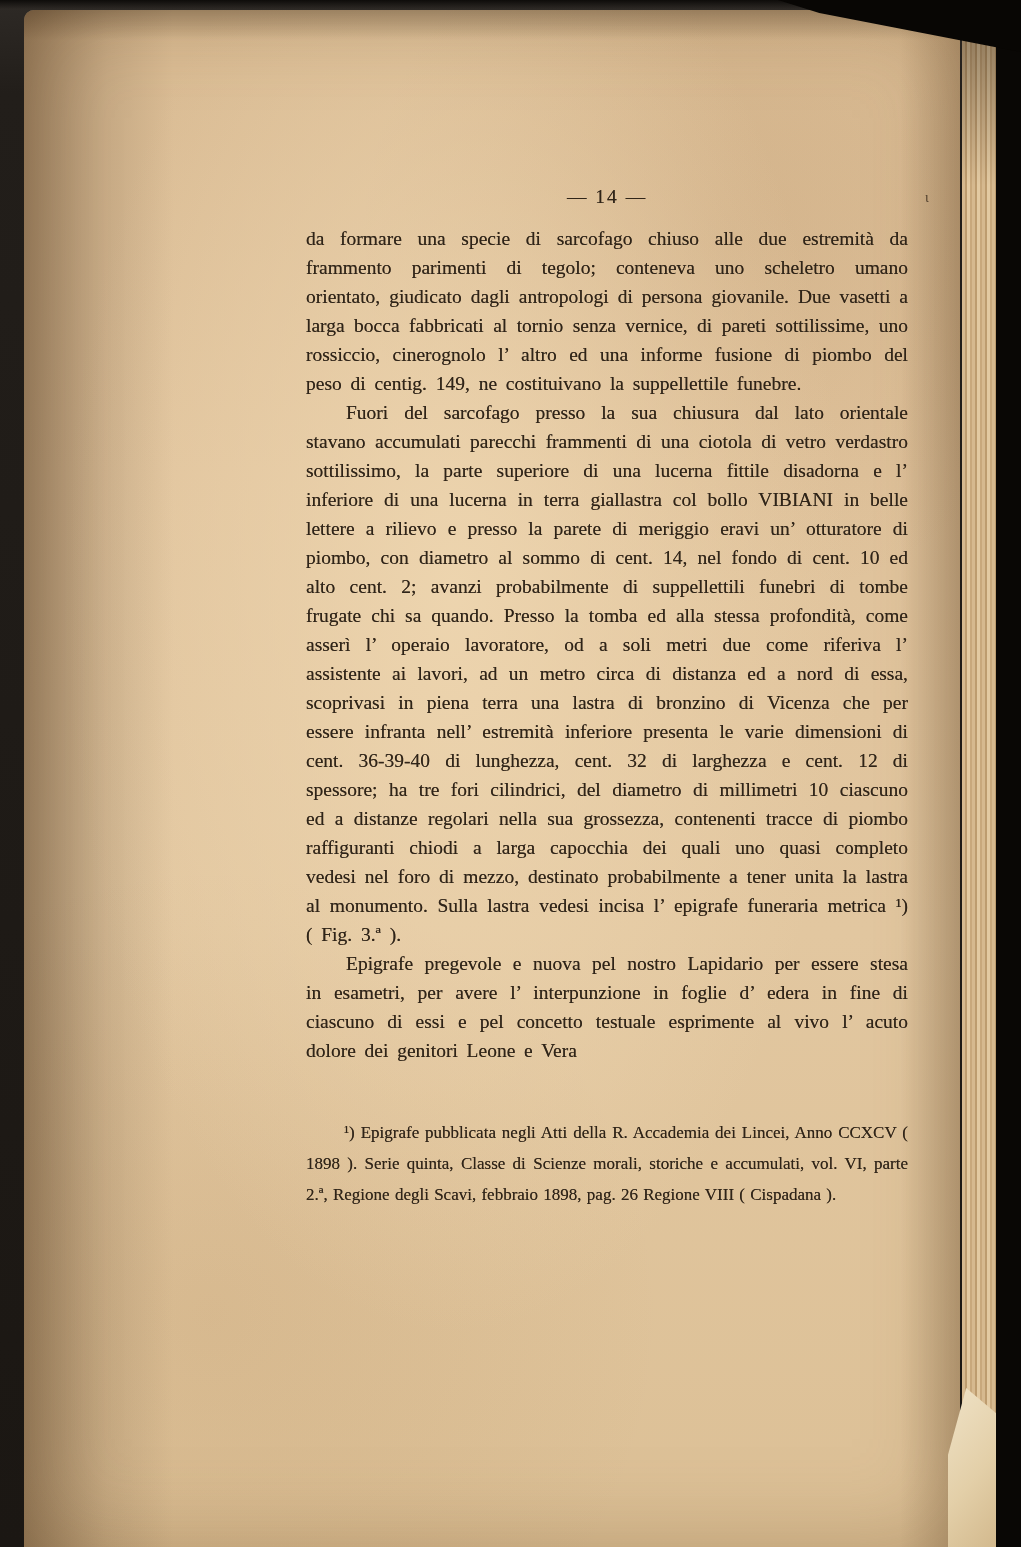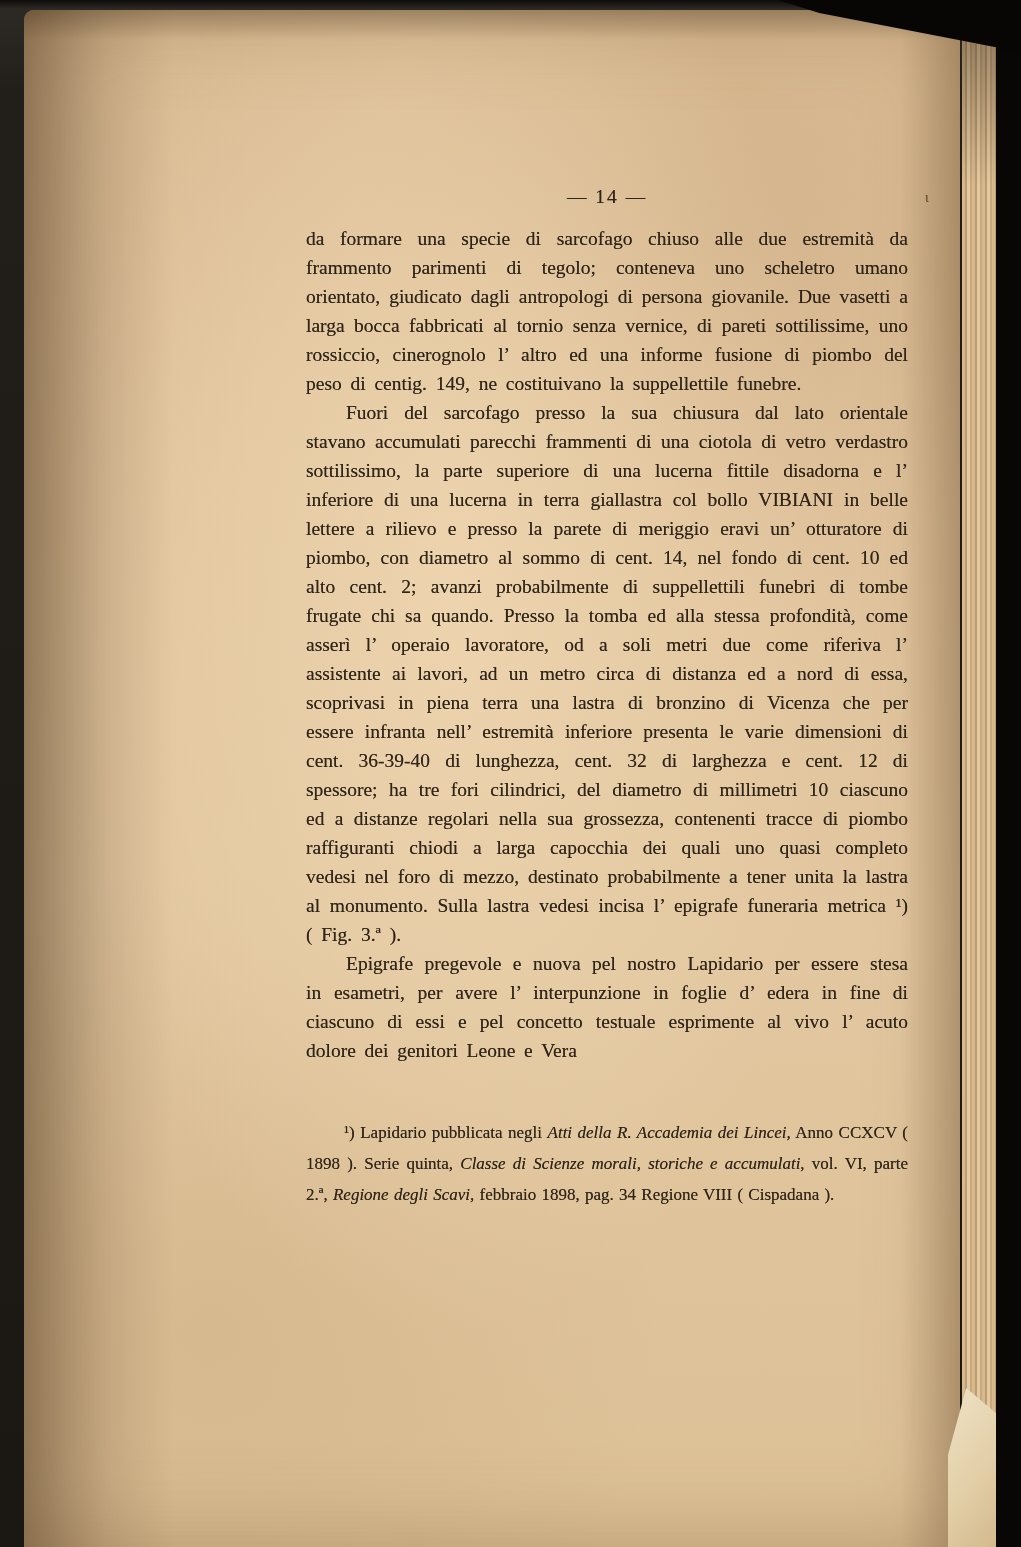--- a/index.html
+++ b/index.html
@@ -109,21 +109,21 @@
     word-spacing: 0.20em;
   }
   .para.no-indent { text-indent: 0; }
   .footnote {
     margin-top: 52px;
     font-size: 17px;
     line-height: 31px;
     text-indent: 38px;
     word-spacing: 0.06em;
   }
-  .it { font-style: italic; }
+  .it { }
   .stray-mark {
     position: absolute;
     left: 925px; top: 190px;
     font-family: "Liberation Serif", serif;
     font-size: 14px;
     color: rgba(60,45,30,0.85);
   }
 </style>
 </head>
 <body>
@@ -135,21 +135,21 @@
 
     <div class="text-block">
       <div class="page-number">— 14 —</div>
 
       <p class="para no-indent">da formare una specie di sarcofago chiuso alle due estremità da frammento parimenti di tegolo; conteneva uno scheletro umano orientato, giudicato dagli antropologi di persona giovanile. Due vasetti a larga bocca fabbricati al tornio senza vernice, di pareti sottilissime, uno rossiccio, cinerognolo l’ altro ed una informe fusione di piombo del peso di centig. 149, ne costituivano la suppellettile funebre.</p>
 
       <p class="para">Fuori del sarcofago presso la sua chiusura dal lato orientale stavano accumulati parecchi frammenti di una ciotola di vetro verdastro sottilissimo, la parte superiore di una lucerna fittile disadorna e l’ inferiore di una lucerna in terra giallastra col bollo VIBIANI in belle lettere a rilievo e presso la parete di meriggio eravi un’ otturatore di piombo, con diametro al sommo di cent. 14, nel fondo di cent. 10 ed alto cent. 2; avanzi probabilmente di suppellettili funebri di tombe frugate chi sa quando. Presso la tomba ed alla stessa profondità, come asserì l’ operaio lavoratore, od a soli metri due come riferiva l’ assistente ai lavori, ad un metro circa di distanza ed a nord di essa, scoprivasi in piena terra una lastra di bronzino di Vicenza che per essere infranta nell’ estremità inferiore presenta le varie dimensioni di cent. 36-39-40 di lunghezza, cent. 32 di larghezza e cent. 12 di spessore; ha tre fori cilindrici, del diametro di millimetri 10 ciascuno ed a distanze regolari nella sua grossezza, contenenti tracce di piombo raffiguranti chiodi a larga capocchia dei quali uno quasi completo vedesi nel foro di mezzo, destinato probabilmente a tener unita la lastra al monumento. Sulla lastra vedesi incisa l’ epigrafe funeraria metrica ¹) ( Fig. 3.ª ).</p>
 
       <p class="para">Epigrafe pregevole e nuova pel nostro Lapidario per essere stesa in esametri, per avere l’ interpunzione in foglie d’ edera in fine di ciascuno di essi e pel concetto testuale esprimente al vivo l’ acuto dolore dei genitori Leone e Vera</p>
 
-      <div class="footnote"><span>¹) Lapidario pubblicata negli </span><span class="it">Atti della R. Accademia dei Lincei,</span><span> Anno CCXCV ( 1898 ). Serie quinta, </span><span class="it">Classe di Scienze morali, storiche e accumulati,</span><span> vol. VI, parte 2.ª, </span><span class="it">Regione degli Scavi,</span><span> febbraio 1898, pag. 34 Regione VIII ( Cispadana ).</span></div>
+      <div class="footnote"><span>¹) Epigrafe pubblicata negli </span><span class="it">Atti della R. Accademia dei Lincei,</span><span> Anno CCXCV ( 1898 ). Serie quinta, </span><span class="it">Classe di Scienze morali, storiche e accumulati,</span><span> vol. VI, parte 2.ª, </span><span class="it">Regione degli Scavi,</span><span> febbraio 1898, pag. 26 Regione VIII ( Cispadana ).</span></div>
     </div>
   </div>
 
   <div class="edge-stack"></div>
   <div class="torn-corner"></div>
   <div class="black-right"></div>
   <div class="black-top-strip"></div>
   <div class="black-wedge"></div>
 
   <div class="stray-mark">ι</div>

